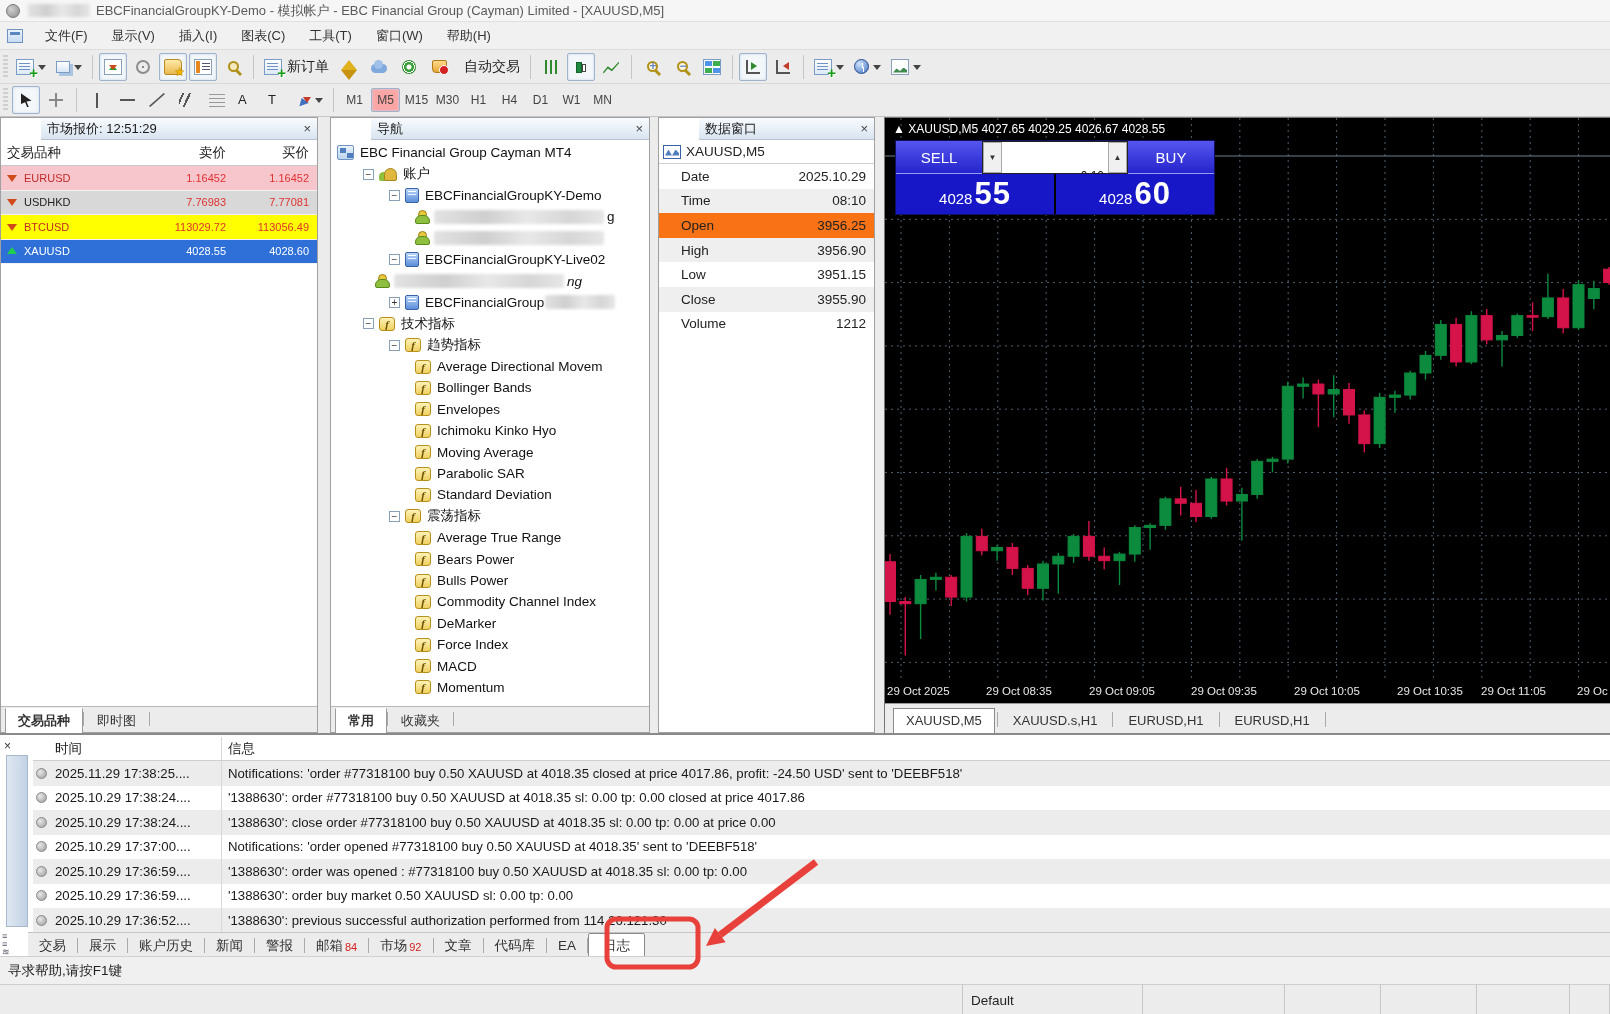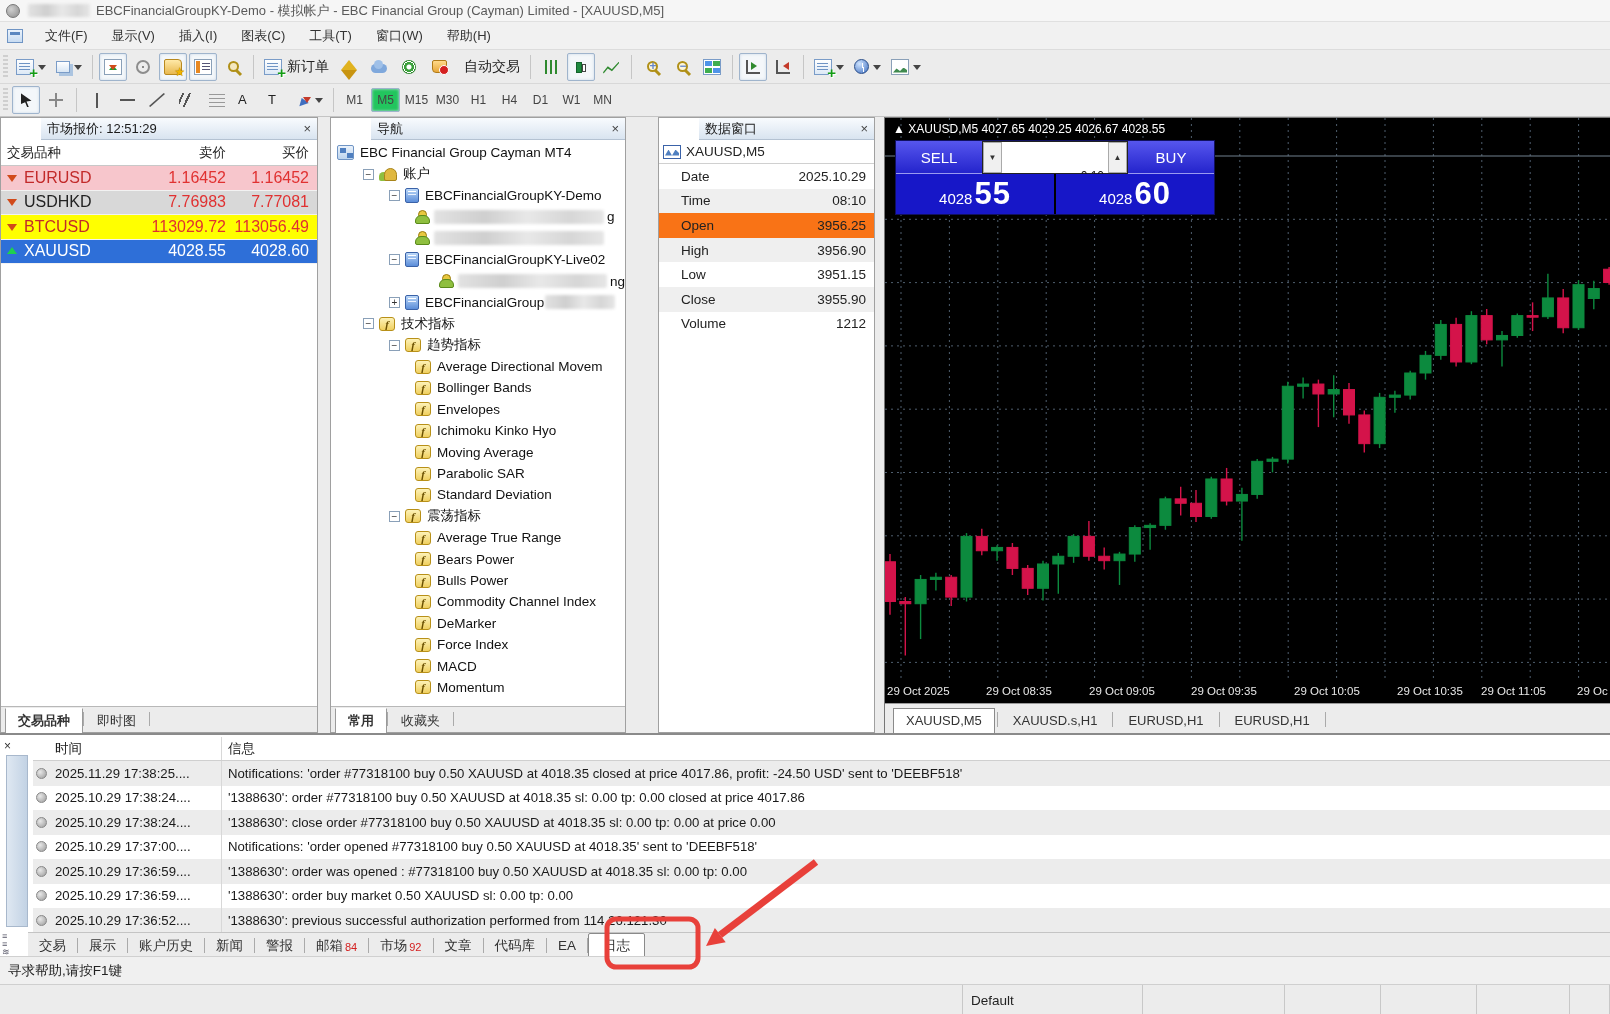--- a/index.html
+++ b/index.html
@@ -84,47 +84,47 @@
   .ic-vline{width:2px;height:15px;background:#555;}
   .ic-hline{width:15px;height:2px;background:#555;}
   .ic-tline{width:16px;height:14px;clip-path:polygon(0 92%,92% 0,100% 8%,8% 100%);background:#555;}
   .ic-chan{width:16px;height:14px;background:linear-gradient(115deg,transparent 0 3px,#555 3px 5px,transparent 5px 9px,#555 9px 11px,transparent 11px);}
   .ic-fibo{width:16px;height:13px;background:repeating-linear-gradient(180deg,#999 0 1px,transparent 1px 4px);border-bottom:1px solid #999;}
   .ic-shapes{width:14px;height:14px;}
   .ic-shapes::before{content:"";position:absolute;left:0;top:0;border:5px solid transparent;border-bottom:7px solid #3f6fc0;transform:rotate(-20deg);}
   .ic-shapes::after{content:"";position:absolute;right:0;bottom:0;border:4px solid transparent;border-top:6px solid #c43a2a;}
   .tf-btn{height:24px;min-width:29px;display:flex;align-items:center;justify-content:center;color:#444;
           font-size:12px;border:1px solid transparent;border-radius:2px;margin:0 1px;}
-  .tf-btn.active{background:#22c55e;border:1px solid #9fb4cc;box-shadow:inset 0 0 3px #c9d6e6;}
+  .tf-btn.active{background:#fca5a5;border:1px solid #9fb4cc;box-shadow:inset 0 0 3px #c9d6e6;}
 
   
   .panel{position:absolute;top:117px;bottom:281px;background:#fff;border:1px solid #a0a0a0;}
   .panel-title{height:22px;background:linear-gradient(#f8fbfe,#d9e4f0);border-bottom:1px solid #b4c2d2;
                display:flex;align-items:center;padding:0 6px;font-size:13px;color:#1a1a1a;margin-left:40px;}
   .panel-title .x{margin-left:auto;color:#444;font-size:13px;line-height:13px;cursor:default;}
   .ptabs{position:absolute;left:0;right:0;bottom:0;height:26px;background:#ececec;border-top:1px solid #b8b8b8;
          display:flex;align-items:flex-start;padding-left:4px;}
   .ptab{padding:3px 12px;font-size:13px;color:#333;border:1px solid transparent;margin-top:1px;}
   .ptab.active{background:#fff;border:1px solid #9a9a9a;border-top:1px solid #fff;font-weight:bold;}
   .ptab-sep{width:1px;height:14px;background:#aaa;margin-top:5px;}
 
   
   #market-watch{left:0;width:318px;}
   .mw-head{display:flex;height:26px;border-bottom:1px solid #c8c8c8;align-items:center;}
   .mw-head span{font-size:13.5px;color:#222;}
-  .mw-row{display:flex;height:24.5px;align-items:center;border-bottom:1px solid #f2f2f2;font-size:16px;}
+  .mw-row{display:flex;height:24.5px;align-items:center;border-bottom:1px solid #f2f2f2;font-size:11px;}
   .mw-c1{width:143px;padding-left:6px;display:flex;align-items:center;}
   .mw-c2{width:88px;text-align:right;padding-right:6px;}
   .mw-c3{flex:1;text-align:right;padding-right:8px;}
   .arr{width:0;height:0;margin-right:7px;}
   .arr.down{border:5px solid transparent;border-top:7px solid #d14a1a;margin-top:6px;}
   .arr.up{border:5px solid transparent;border-bottom:7px solid #1fd04f;margin-bottom:6px;}
 
   
-  #navigator{left:330px;width:296px;}
+  #navigator{left:330px;width:320px;}
   #nav-tree{position:absolute;top:24px;left:0;right:0;bottom:27px;overflow:hidden;}
   .tree-row{height:21.4px;display:flex;align-items:center;white-space:nowrap;font-size:13.5px;color:#111;}
   .expander{width:11px;height:11px;border:1px solid #8aa0b8;background:#fff;color:#333;font-size:10px;
             line-height:9px;text-align:center;margin-right:5px;flex:none;}
   .tico{flex:none;margin-right:6px;}
   .tico-mt4{width:17px;height:15px;background:linear-gradient(#eaf2fb,#bcd4ee);border:1px solid #6f94c4;border-radius:2px;position:relative;}
   .tico-mt4::after{content:"";position:absolute;left:2px;top:2px;width:6px;height:5px;background:#4f7fc0;box-shadow:7px 5px 0 #4f7fc0;}
   .tico-group{width:18px;height:14px;position:relative;}
   .tico-group::before{content:"";position:absolute;left:0;bottom:0;width:9px;height:9px;border-radius:50% 50% 2px 2px;background:#8fbf3f;}
   .tico-group::after{content:"";position:absolute;right:0;bottom:0;width:11px;height:11px;border-radius:50% 50% 2px 2px;background:#e0b83f;border:1px solid #a8841a;}
@@ -443,21 +443,21 @@
         </div>
         <div class="tree-row" style="padding-left: 84px;">
           <span class="tico tico-user"></span>
           <span class="blurbox" style="width: 170px; height: 14px;"></span>
         </div>
         <div class="tree-row" style="padding-left: 58px;">
           <span class="expander">−</span>
           <span class="tico tico-server"></span>
           <span>EBCFinancialGroupKY-Live02</span>
         </div>
-        <div class="tree-row" style="padding-left: 108px;">
+        <div class="tree-row" style="padding-left: 44px; font-style: italic;">
           <span class="tico tico-user"></span>
           <span class="blurbox" style="width: 170px; height: 14px;"></span>
           <span style="margin-left: 3px;">ng</span>
         </div>
         <div class="tree-row" style="padding-left: 58px;">
           <span class="expander">+</span>
           <span class="tico tico-server"></span>
           <span>EBCFinancialGroup</span>
           <span class="blurbox" style="width: 70px; height: 14px; margin-left: 1px;"></span>
         </div>

